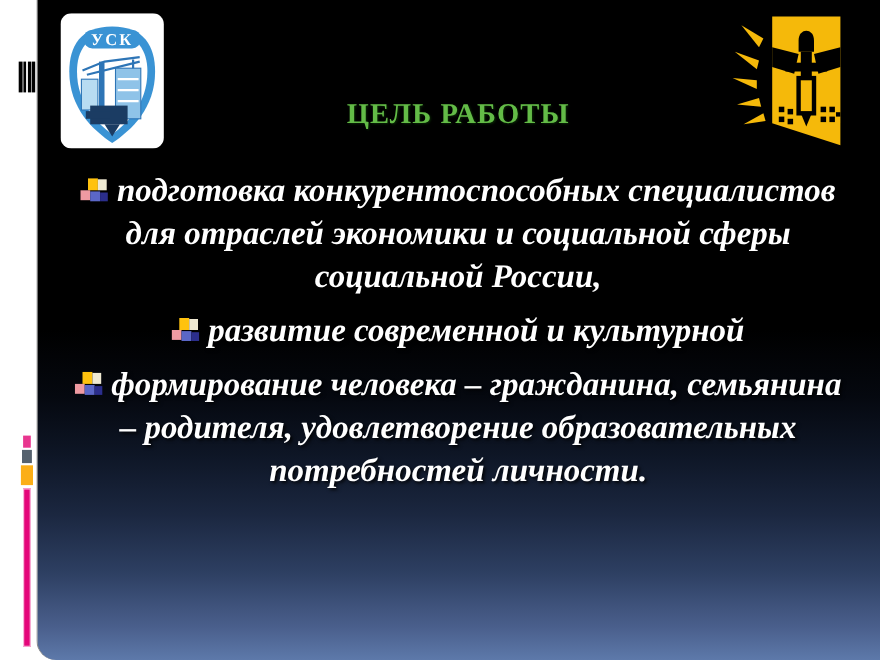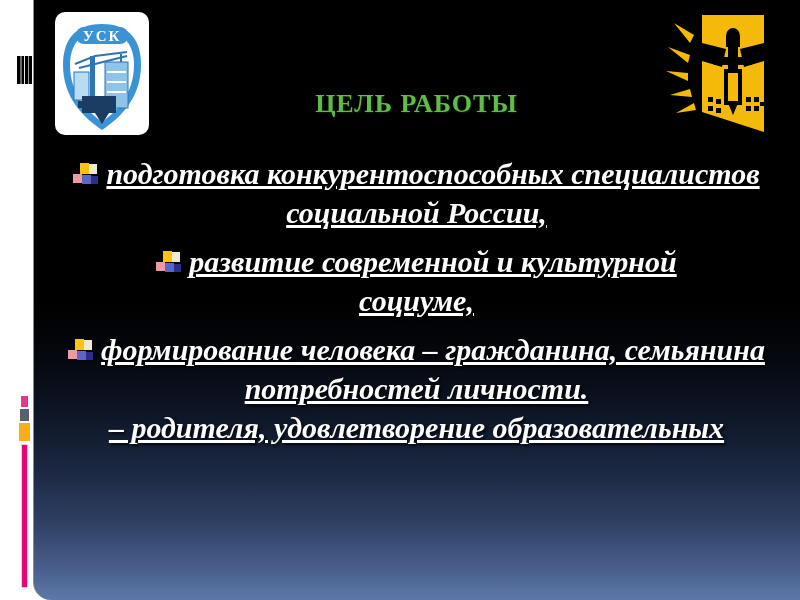--- a/index.html
+++ b/index.html
@@ -22,21 +22,21 @@
          text-shadow:1px 1px 2px #0a2a05;margin-top:45px;}
   .logo-usk{position:absolute;left:55px;top:12px;width:94px;height:123px;}
   .emblem{position:absolute;left:664px;top:13px;width:104px;height:124px;}
 
   
   .content{position:absolute;top:154px;left:33px;right:0;padding:0 4px;
            color:#ffffff;font-size:30px;font-weight:bold;font-style:italic;
            line-height:39px;text-align:center;
            text-shadow:2px 2px 3px rgba(0,0,0,.85);}
   .bullet{margin:0 0 10px 0;}
-  .line{white-space:nowrap;text-decoration:underline;}
+  .line{white-space:nowrap;}
   .b-icon{display:inline-block;width:27px;height:23px;margin-right:6px;vertical-align:-2px;}
 
   
   .barcode{position:absolute;left:17px;top:56px;width:15px;height:28px;
            background:linear-gradient(to right,
              #000 0 3px,#6b6b6b 3px 5px,#000 5px 7px,#e8e8e8 7px 8px,
              #000 8px 11px,#9a9a9a 11px 12px,#000 12px 15px);}
   .sq{position:absolute;}
   .sq-pink  {left:21px;top:396px;width:7px; height:11px;background:#e8368f;}
   .sq-slate {left:20px;top:409px;width:9px; height:12px;background:#55616e;}
@@ -128,36 +128,36 @@
   </div>
 
   <div class="content">
 
     <div class="bullet">
       <div class="line">
         <svg class="b-icon">
             <use href="#bullet-sq"></use>
           </svg><span>подготовка конкурентоспособных специалистов</span>
       </div>
+      <div class="line">для отраслей экономики и социальной сферы</div>
       <div class="line">социальной России,</div>
     </div>
 
     <div class="bullet">
       <div class="line">
         <svg class="b-icon">
             <use href="#bullet-sq"></use>
           </svg><span>развитие современной и культурной</span>
       </div>
-      <div class="line">социуме,</div>
     </div>
 
     <div class="bullet">
       <div class="line">
         <svg class="b-icon">
             <use href="#bullet-sq"></use>
           </svg><span>формирование человека – гражданина, семьянина</span>
       </div>
+      <div class="line">– родителя, удовлетворение образовательных</div>
       <div class="line">потребностей личности.</div>
-      <div class="line">– родителя, удовлетворение образовательных</div>
     </div>
 
   </div>
 </div>
 
 </body></html>

